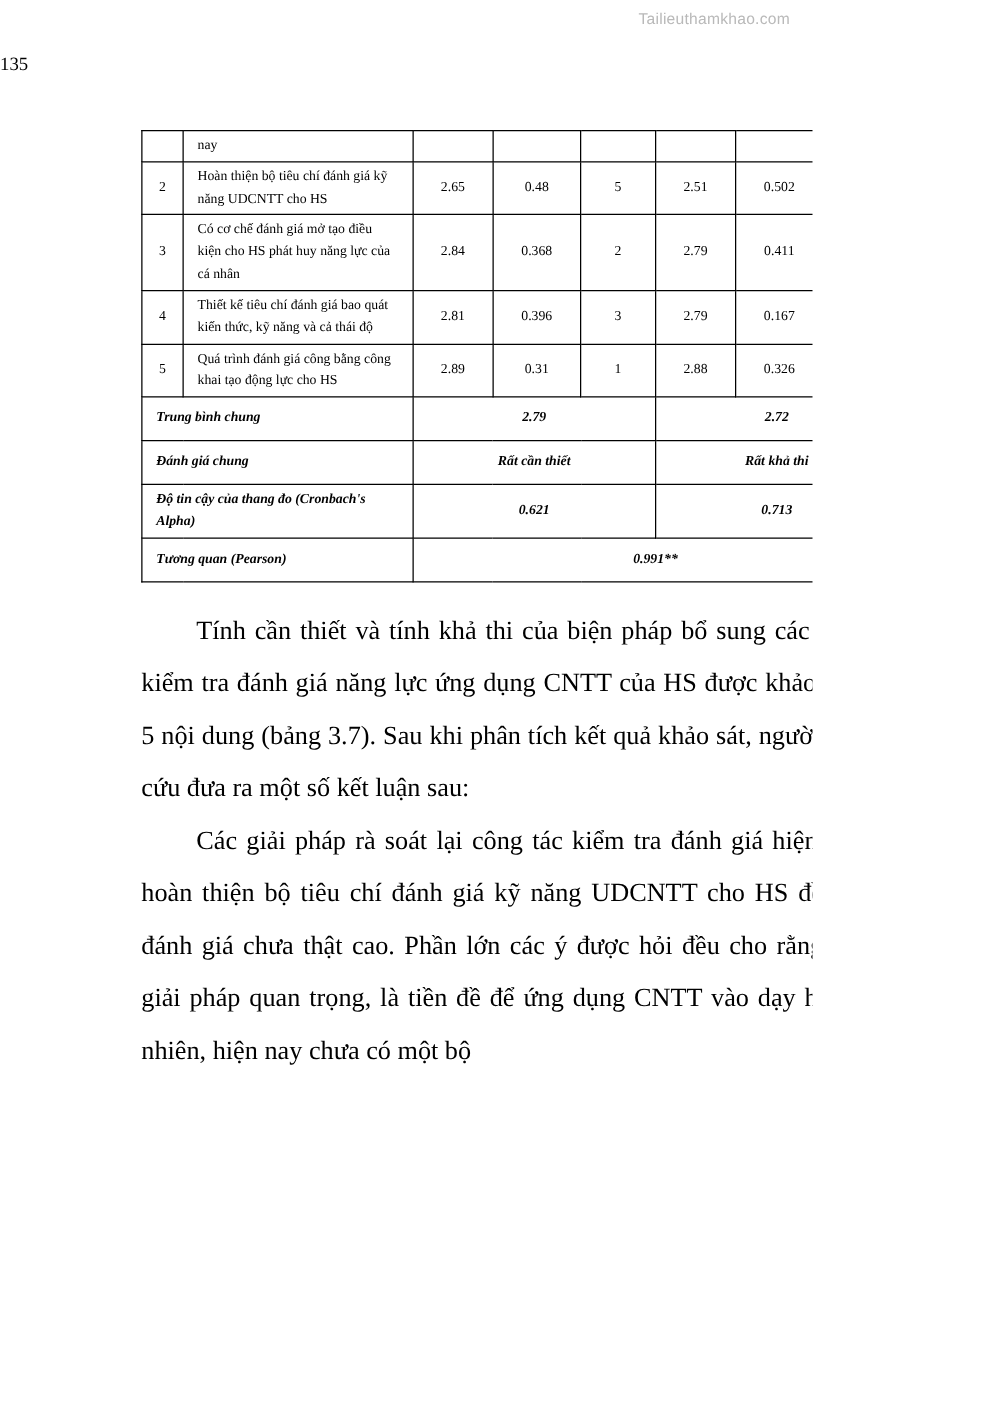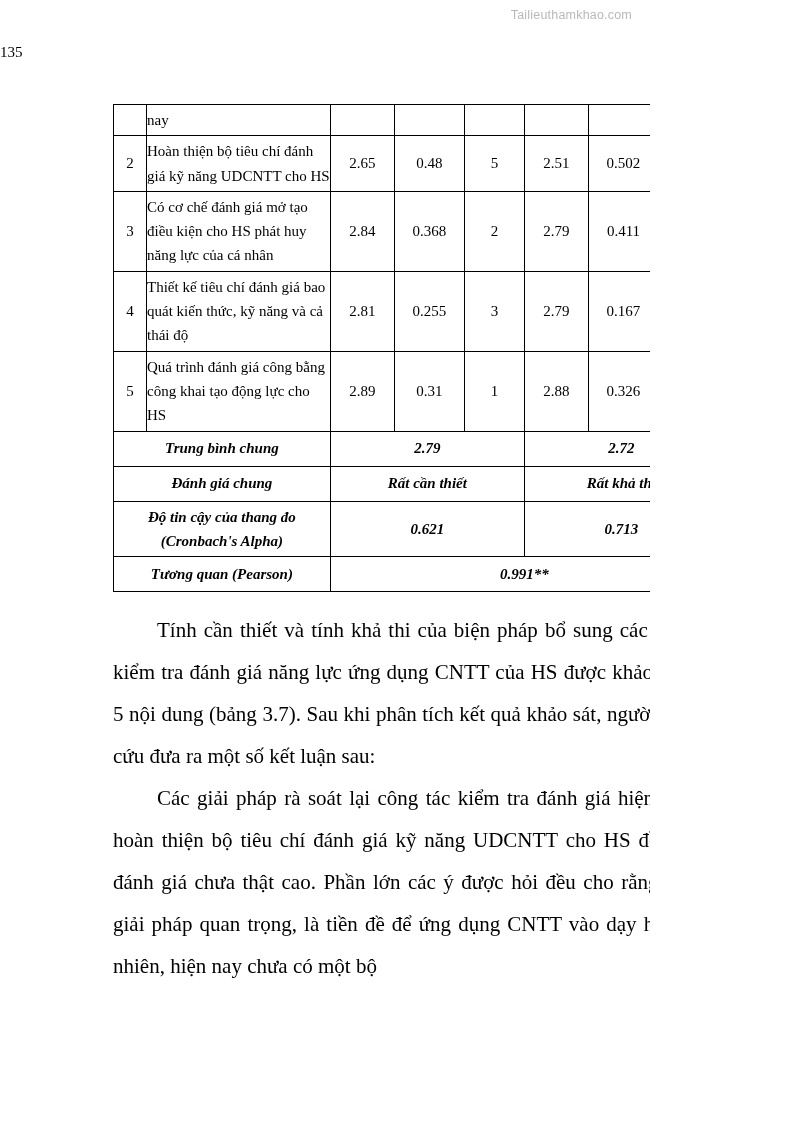--- a/index.html
+++ b/index.html
@@ -40,23 +40,23 @@
     top: 104px;
     width: 606px;
   }
   table.data {
     border-collapse: collapse;
     width: 606px;
     table-layout: fixed;
   }
   table.data td {
     border: 1px solid #000000;
-    font-size: 15px;
+    font-size: 11px;
     line-height: 1.62;
-    padding: 3px 0;
+    padding: 3px 11px;
     vertical-align: middle;
   }
   td.idx {
     text-align: center;
     width: 30px;
   }
   td.desc {
     text-align: left;
     width: 172px;
     padding-left: 9px;
@@ -67,21 +67,20 @@
   col.c-idx { width: 32px; }
   col.c-desc { width: 178px; }
   col.c-m1 { width: 62px; }
   col.c-s1 { width: 68px; }
   col.c-r1 { width: 58px; }
   col.c-m2 { width: 62px; }
   col.c-s2 { width: 68px; }
   col.c-r2 { width: 58px; }
 
   td.label-span {
-    text-align: center;
     font-style: italic;
     font-weight: bold;
     font-size: 15px;
   }
   td.val-span {
     text-align: center;
     font-style: italic;
     font-weight: bold;
     font-size: 15px;
   }
@@ -149,21 +148,21 @@
           <td class="num">0.368</td>
           <td class="num">2</td>
           <td class="num">2.79</td>
           <td class="num">0.411</td>
           <td class="num">2</td>
         </tr>
         <tr>
           <td class="idx">4</td>
           <td class="desc">Thiết kế tiêu chí đánh giá bao quát kiến thức, kỹ năng và cả thái độ</td>
           <td class="num">2.81</td>
-          <td class="num">0.255</td>
+          <td class="num">0.396</td>
           <td class="num">3</td>
           <td class="num">2.79</td>
           <td class="num">0.167</td>
           <td class="num">2</td>
         </tr>
         <tr>
           <td class="idx">5</td>
           <td class="desc">Quá trình đánh giá công bằng công khai tạo động lực cho HS</td>
           <td class="num">2.89</td>
           <td class="num">0.31</td>

